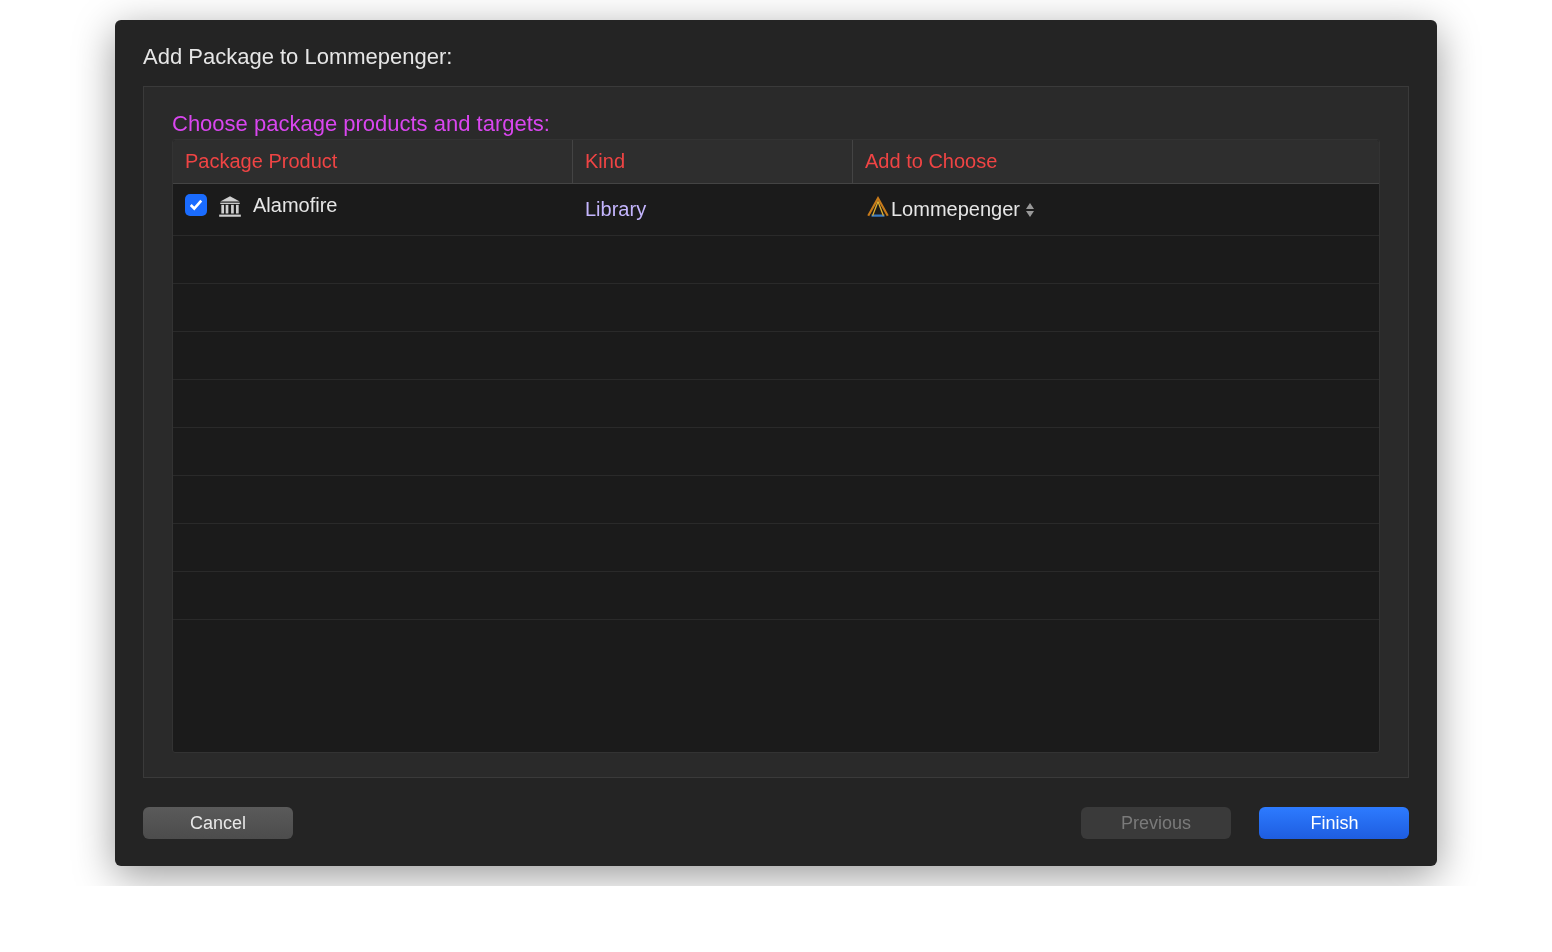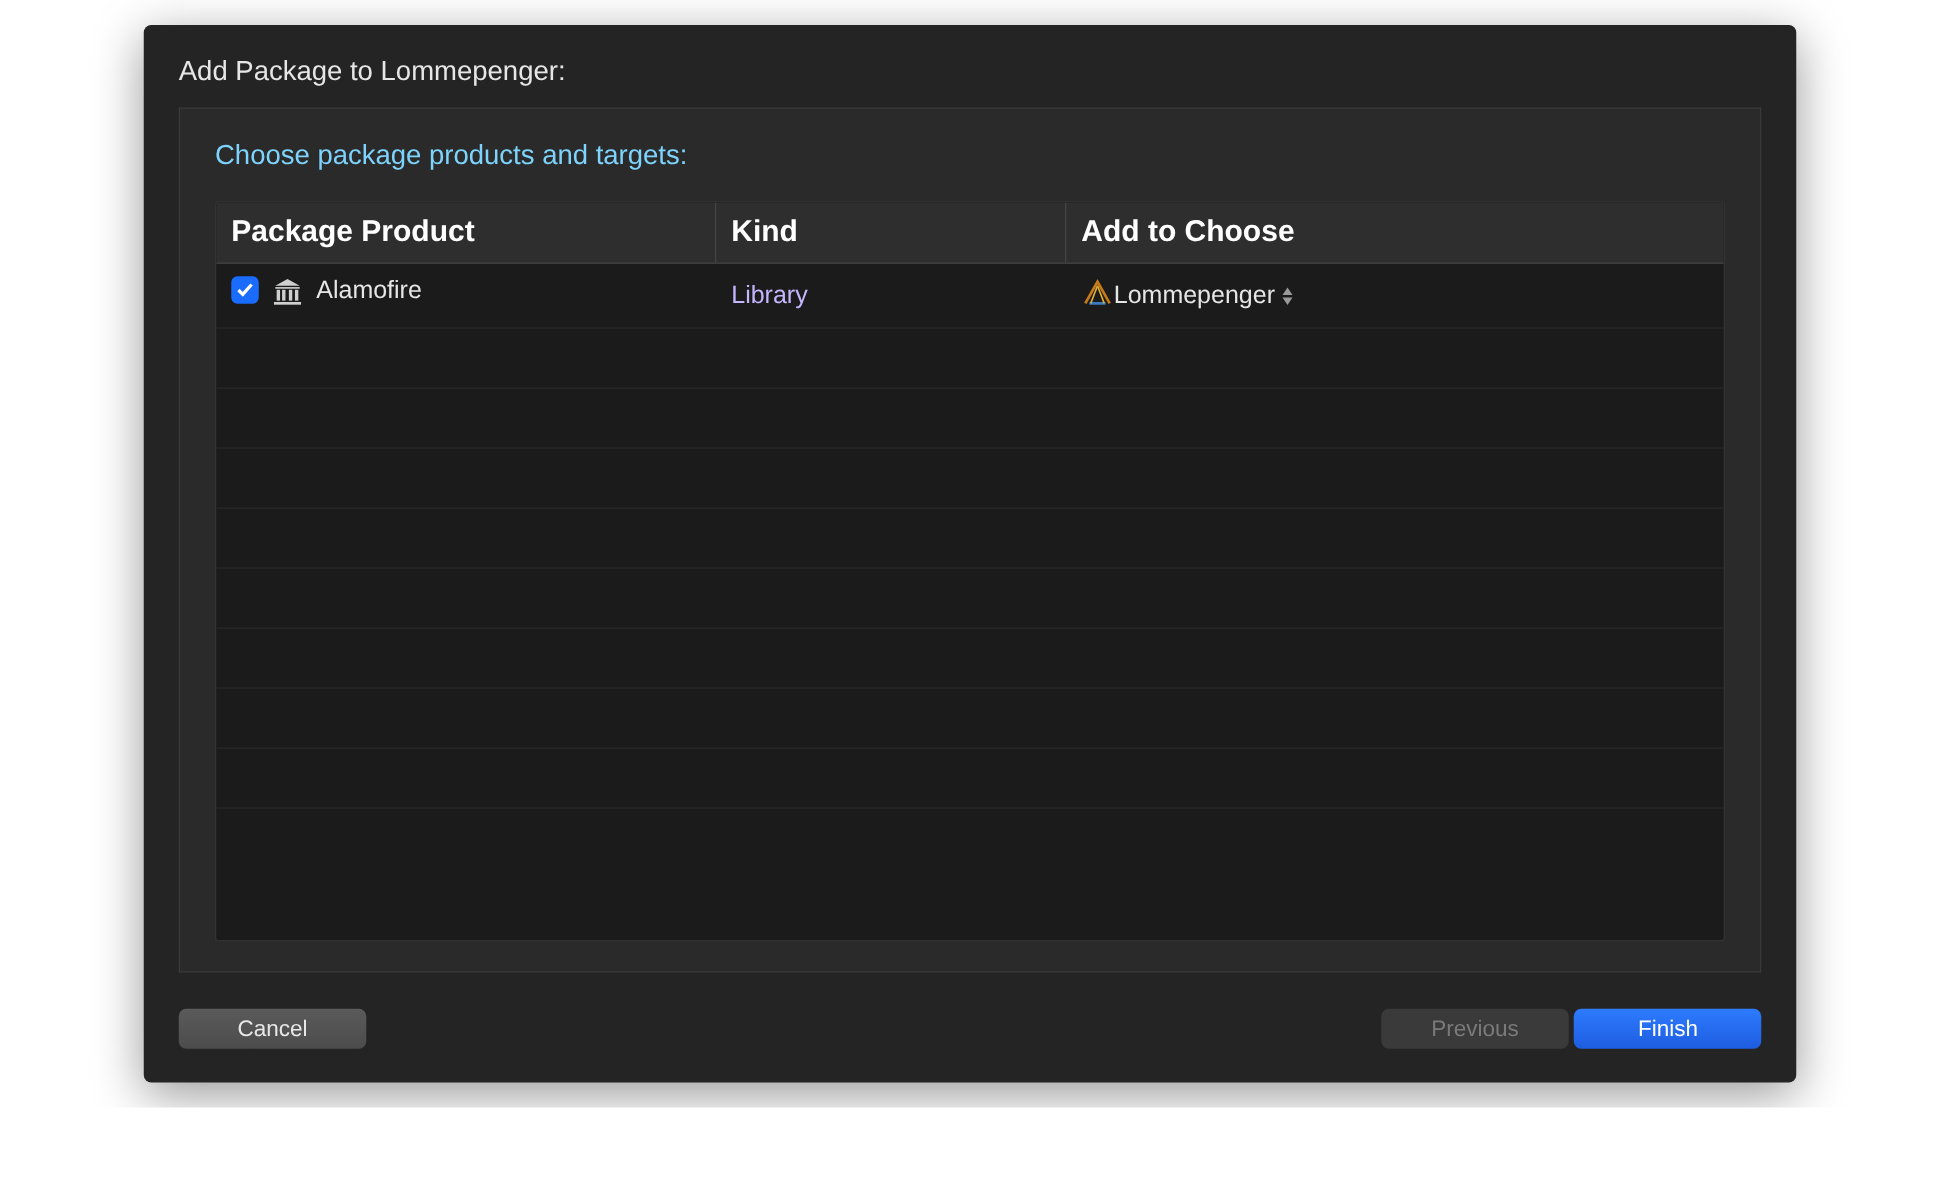--- a/index.html
+++ b/index.html
@@ -40,45 +40,45 @@
       flex: 1;
       border: 1px solid #3a3a3a;
       background: #2a2a2a;
       padding: 24px 28px;
       display: flex;
       flex-direction: column;
     }
 
     .instruction {
       font-size: 22px;
-      color: #7dd3fc;
-      margin-bottom: 24px;
+      color: #d946ef;
+      margin-bottom: 2px;
     }
 
     .table {
       flex: 1;
       background: #1b1b1b;
       border: 1px solid #333;
       border-radius: 3px;
       overflow: hidden;
       display: flex;
       flex-direction: column;
     }
 
     .table-header {
       display: flex;
       background: #2e2e2e;
       border-bottom: 1px solid #444;
     }
 
     .th {
       padding: 10px 12px;
-      font-size: 24px;
-      color: #ffffff;
-      font-weight: 700;
+      font-size: 20px;
+      color: #ef4444;
+      font-weight: 400;
       border-right: 1px solid #444;
     }
     .th:last-child { border-right: none; }
 
     .col-product { width: 400px; }
     .col-kind    { width: 280px; }
     .col-target  { flex: 1; }
 
     .table-body {
       flex: 1;
@@ -153,21 +153,21 @@
     .footer {
       height: 64px;
       display: flex;
       align-items: center;
       justify-content: space-between;
       padding-top: 26px;
     }
 
     .footer .right {
       display: flex;
-      gap: 4px;
+      gap: 28px;
       margin-left: 40px;
     }
 
     .btn {
       min-width: 150px;
       height: 32px;
       padding: 0 20px;
       font-size: 18px;
       border-radius: 6px;
       border: none;

